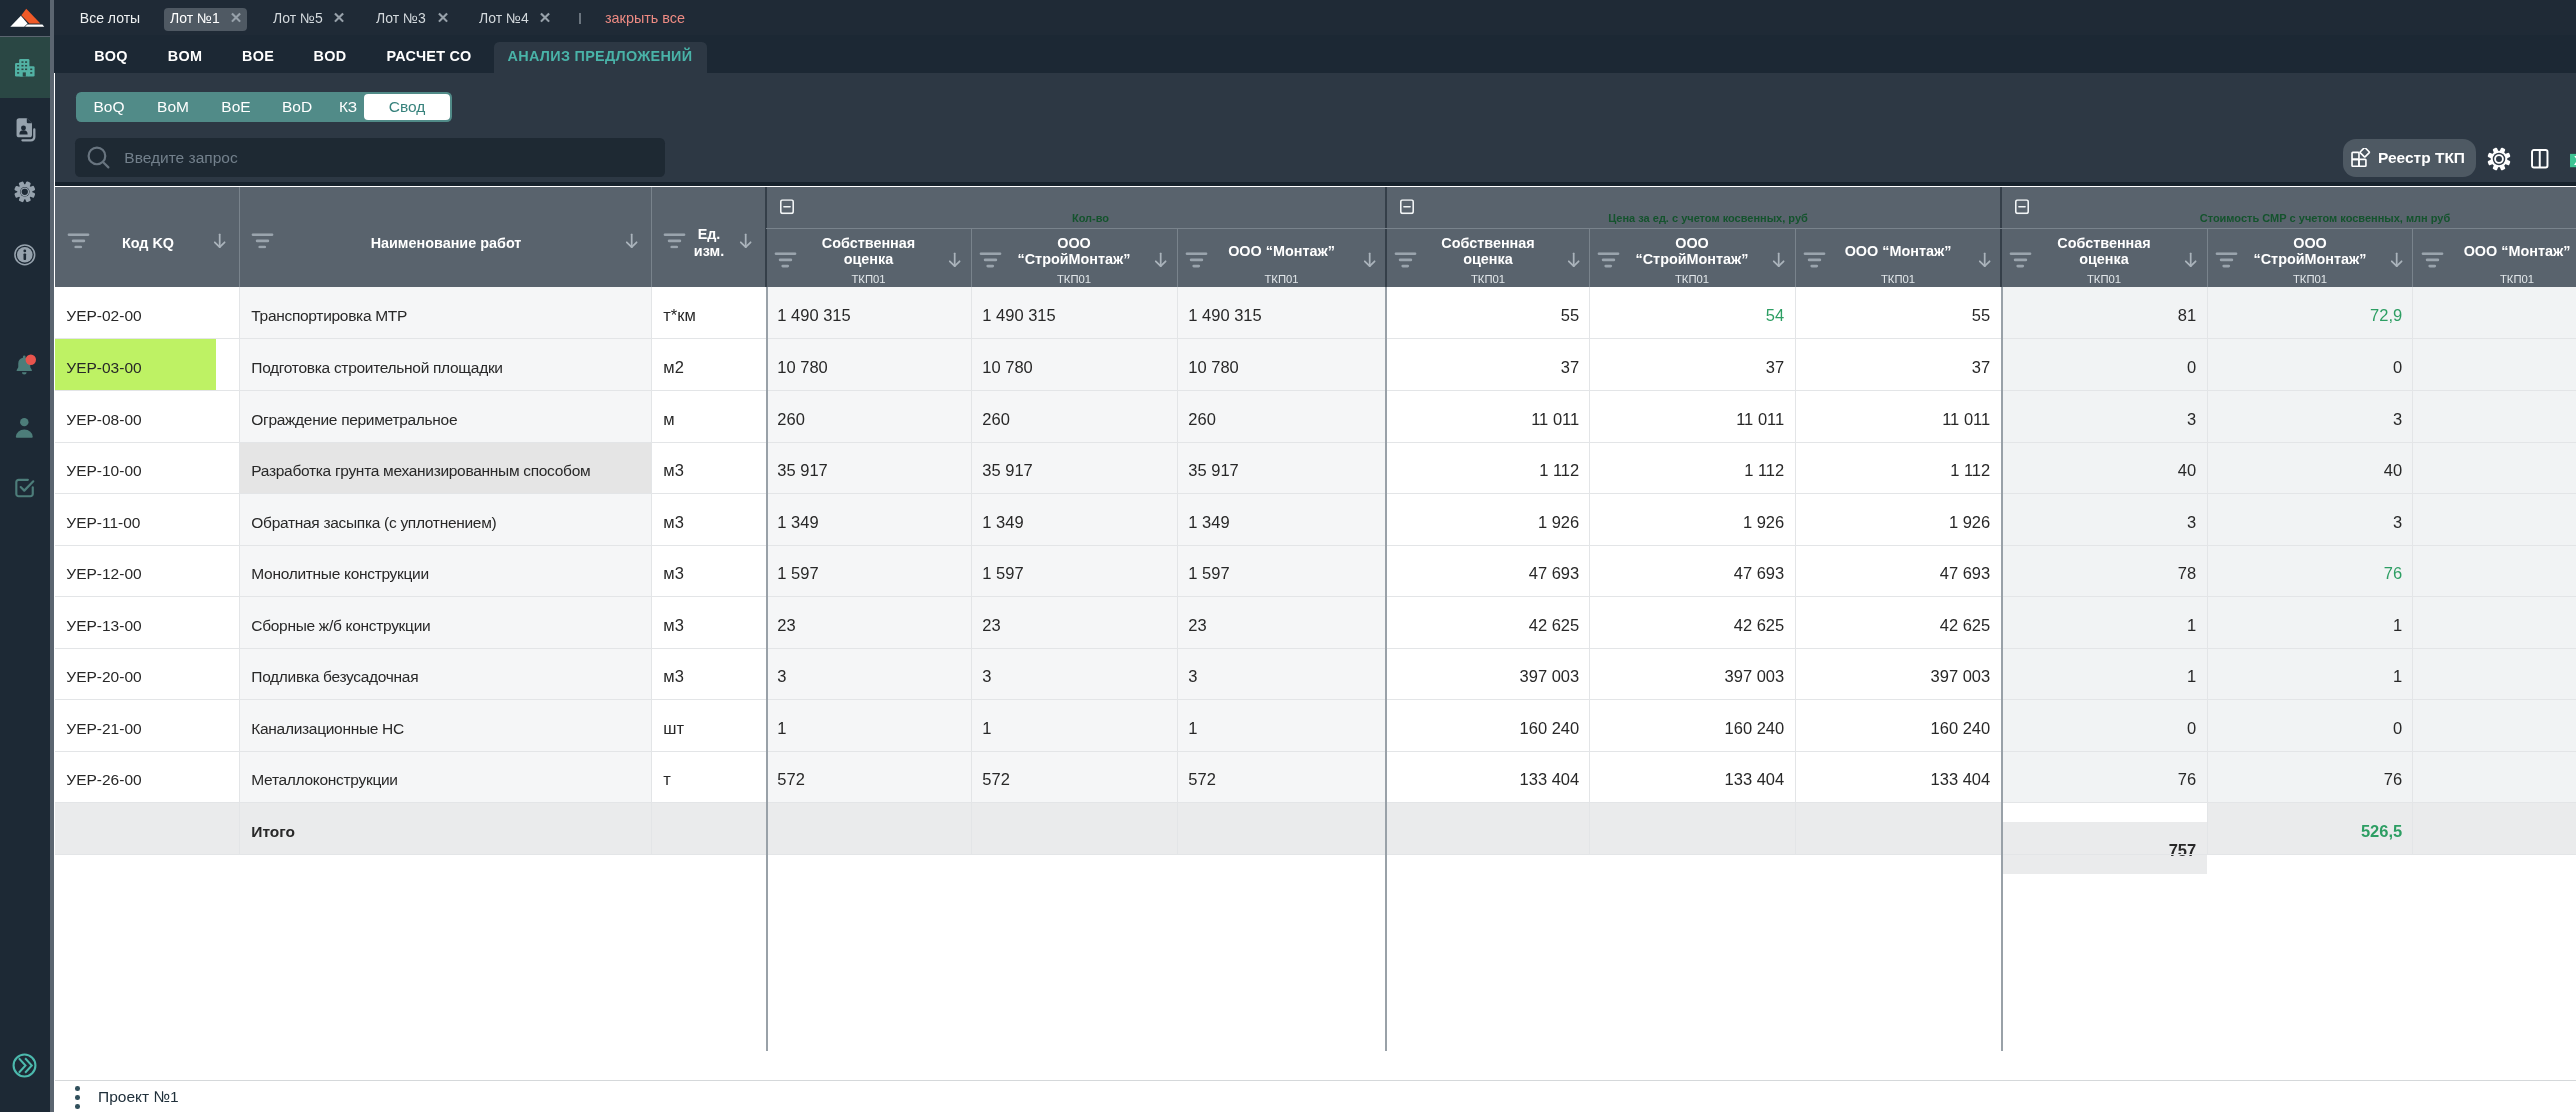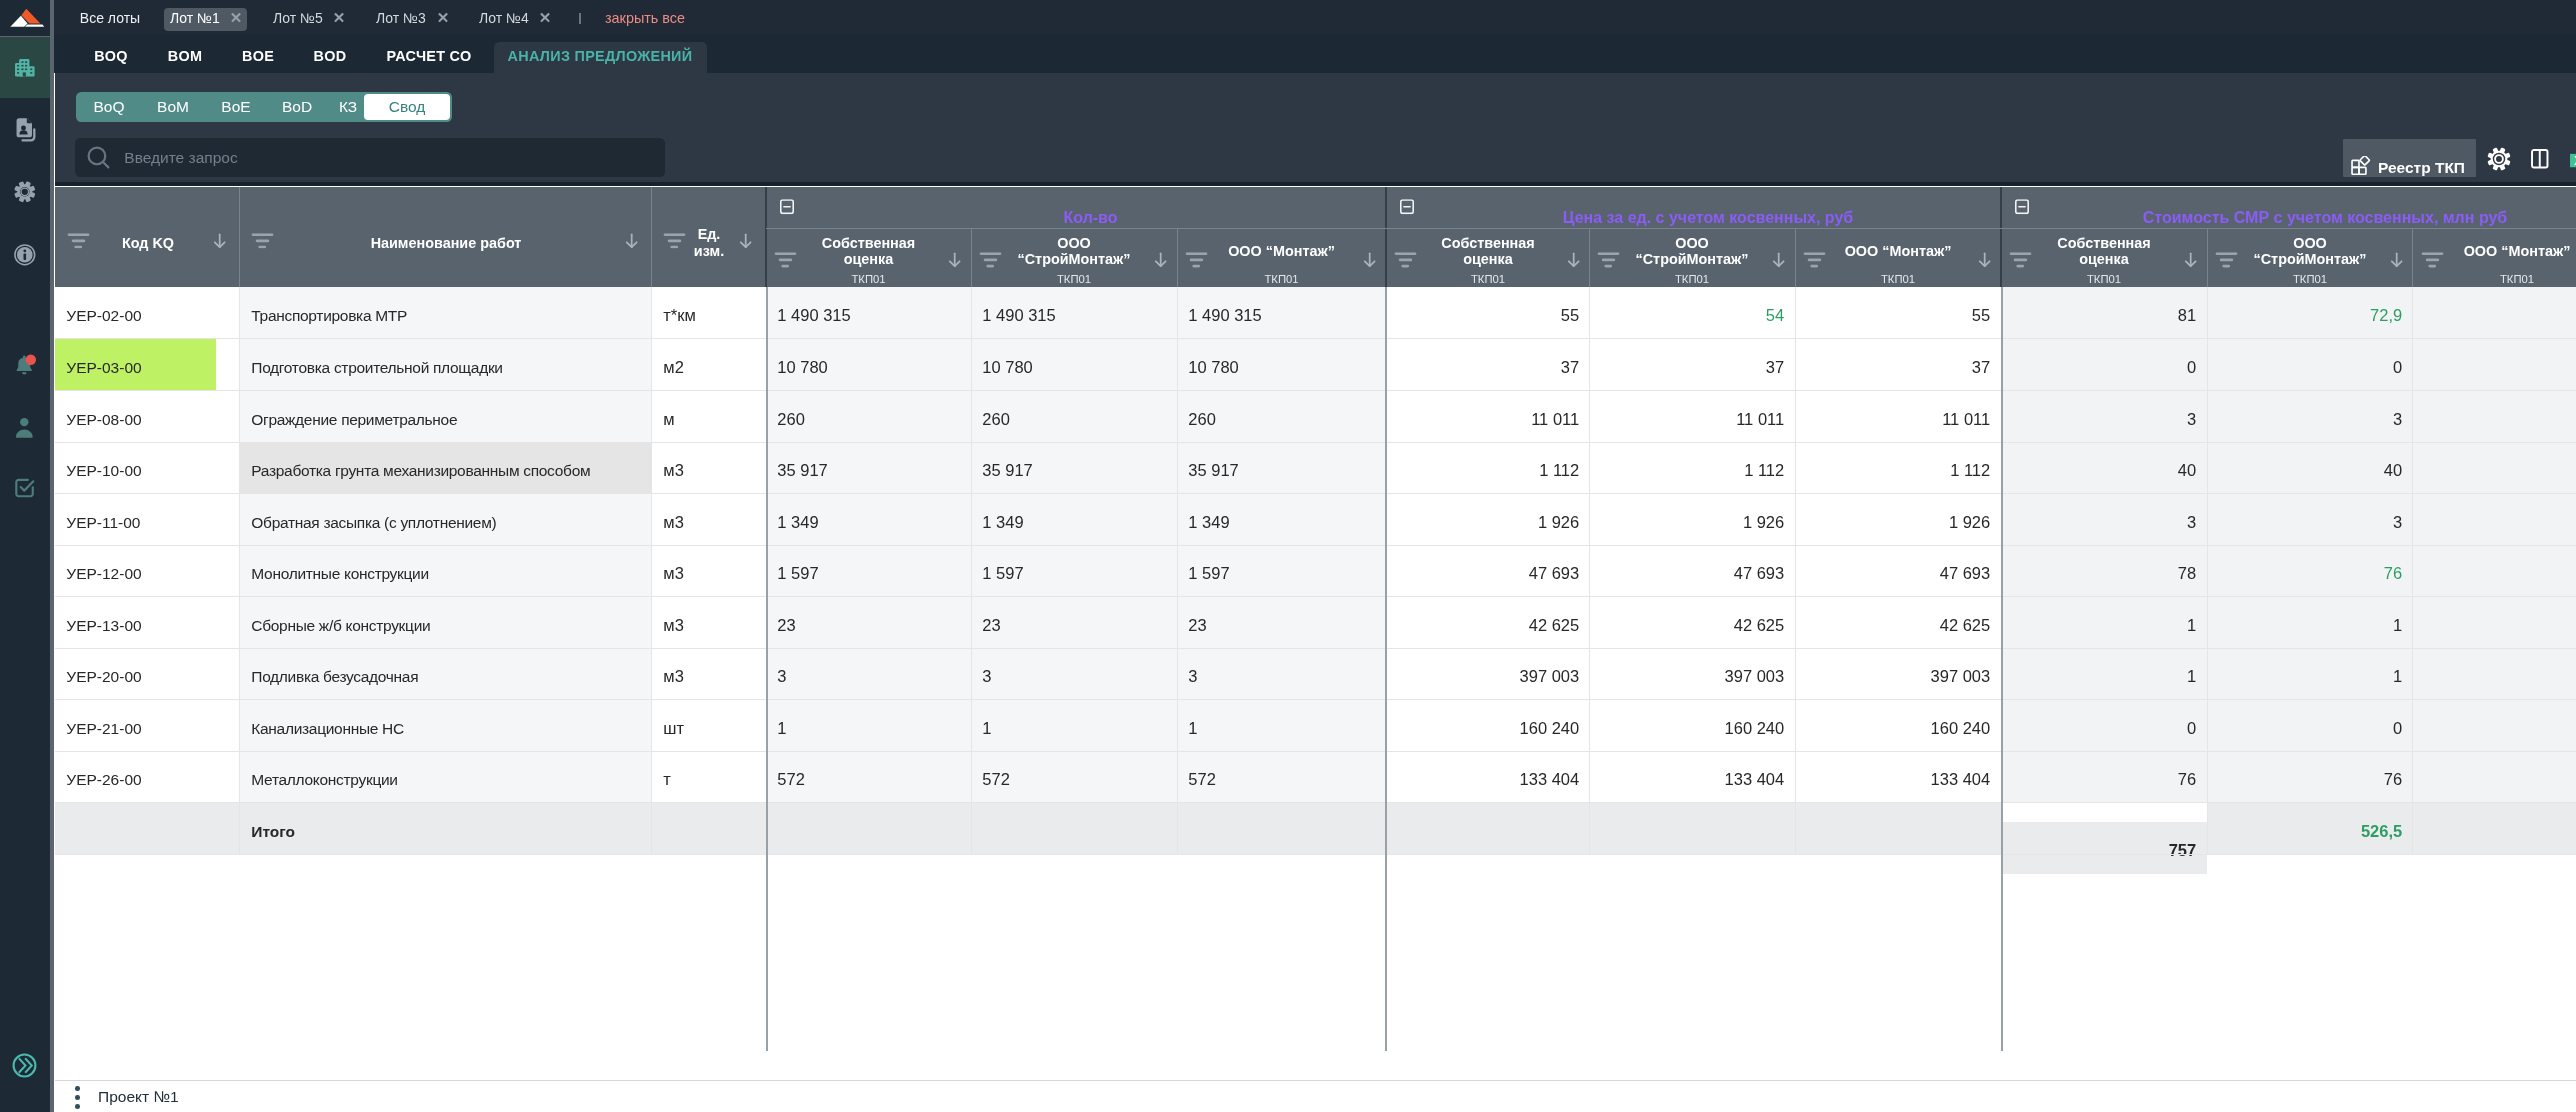--- a/index.html
+++ b/index.html
@@ -17,21 +17,21 @@
 .vdark { position:absolute; width:1.5px; background:#99a1a8; }
 .hsl { position:absolute; width:1px; background:#79838c; }
 .hsd { position:absolute; width:2.1px; background:#353f49; }
 .hcell { position:absolute; display:flex; align-items:center; justify-content:center; }
 .fwrap { position:absolute; top:50%; transform:translateY(-50%); }
 .awrap { position:absolute; top:50%; transform:translateY(-50%); }
 .hcell .fwrap, .hcell .awrap { }
 .htitle { font-size:14.4px; font-weight:bold; color:#fff; text-align:center; line-height:17px; }
 .ghead { position:absolute; display:flex; align-items:center; justify-content:center; }
 .gcol { position:absolute; left:14.4px; top:50%; transform:translateY(-52%); }
-.gtitle { font-size:16px; font-weight:bold; color:#8b5cf6; white-space:nowrap;margin-top:20px; }
+.gtitle { font-size:11px; font-weight:bold; color:#14532d; white-space:nowrap;margin-top:20px; }
 .stl { position:absolute; width:100%; text-align:center; font-size:14.4px; font-weight:bold; color:#fff; line-height:16px; }
 .tkp { position:absolute; width:100%; text-align:center; font-size:11.3px; color:#e2e7ea; }
 .toptab { position:absolute; top:0; height:35px; display:flex; align-items:center; color:#eef1f2; font-size:14px; transform:translateX(-50%); white-space:nowrap; }
 .topx { position:absolute; top:0; height:35px; display:flex; align-items:center; color:#97a1aa; font-size:15px; font-weight:bold; transform:translateX(-50%); }
 .tab2 { position:absolute; top:35px; height:38px; padding-top:4.1px; display:flex; align-items:center; color:#fff; font-size:14.4px; font-weight:bold; letter-spacing:0.3px; transform:translateX(-50%); white-space:nowrap; }
 .segit { position:absolute; top:0; height:30px; display:flex; align-items:center; color:#fff; font-size:15.5px; transform:translateX(-50%); }
 </style></head>
 <body>
 <div class="abs" style="left:0;top:0;width:2620px;height:35px;background:#1f2a36"></div>
 <div class="abs" style="left:0;top:35px;width:2620px;height:38px;background:#1c2834"></div>
@@ -76,21 +76,21 @@
     <div class="segit" style="left:272px">КЗ</div>
   <div style="position:absolute;left:288px;top:2.1px;width:86px;height:26px;background:#fff;border-radius:4.1px;display:flex;align-items:center;justify-content:center;color:#37827c;font-size:15.5px">Свод</div>
 </div>
 <div class="abs" style="left:75px;top:138px;width:590px;height:39px;background:#1e2933;border-radius:5.2px;display:flex;align-items:center">
   <div style="margin-left:11.3px;height:25px"><svg width="25" height="25" viewBox="0 0 48 48">
         <circle cx="21" cy="21" r="16" fill="none" stroke="#68747f" stroke-width="4.2"></circle>
         <line x1="32.5" y1="32.5" x2="43" y2="43" stroke="#68747f" stroke-width="4.2" stroke-linecap="round"></line>
       </svg></div>
   <div style="margin-left:13px;font-size:15.5px;color:#73808c">Введите запрос</div>
 </div>
-<div class="abs" style="left:2343px;top:139px;width:133px;height:38px;background:#4e5963;border-radius:1px;display:flex;align-items:flex-end">
+<div class="abs" style="left:2343px;top:139px;width:133px;height:38px;background:#4e5963;border-radius:13px;display:flex;align-items:center">
   <div style="margin-left:8.2px;height:20.6px"><svg width="20.6" height="20.6" viewBox="0 0 40 40">
 <rect x="2" y="8.5" width="13.5" height="13.5" rx="1.5" fill="none" stroke="#fff" stroke-width="3.2"></rect>
 <rect x="2" y="22" width="13.5" height="13.5" rx="1.5" fill="none" stroke="#fff" stroke-width="3.2"></rect>
 <rect x="15.5" y="22" width="13.5" height="13.5" rx="1.5" fill="none" stroke="#fff" stroke-width="3.2"></rect>
 <rect x="19.9" y="1.6" width="13.5" height="13.5" rx="1.5" transform="rotate(45 26.65 8.35)" fill="none" stroke="#fff" stroke-width="3.2"></rect>
 </svg></div>
   <div style="margin-left:6.2px;font-size:15.5px;font-weight:bold;color:#fff">Реестр ТКП</div>
 </div>
 <div class="abs" style="left:2487px;top:147px;height:24px"><svg width="24" height="24" viewBox="0 0 46 46">
 <g fill="#fff">

